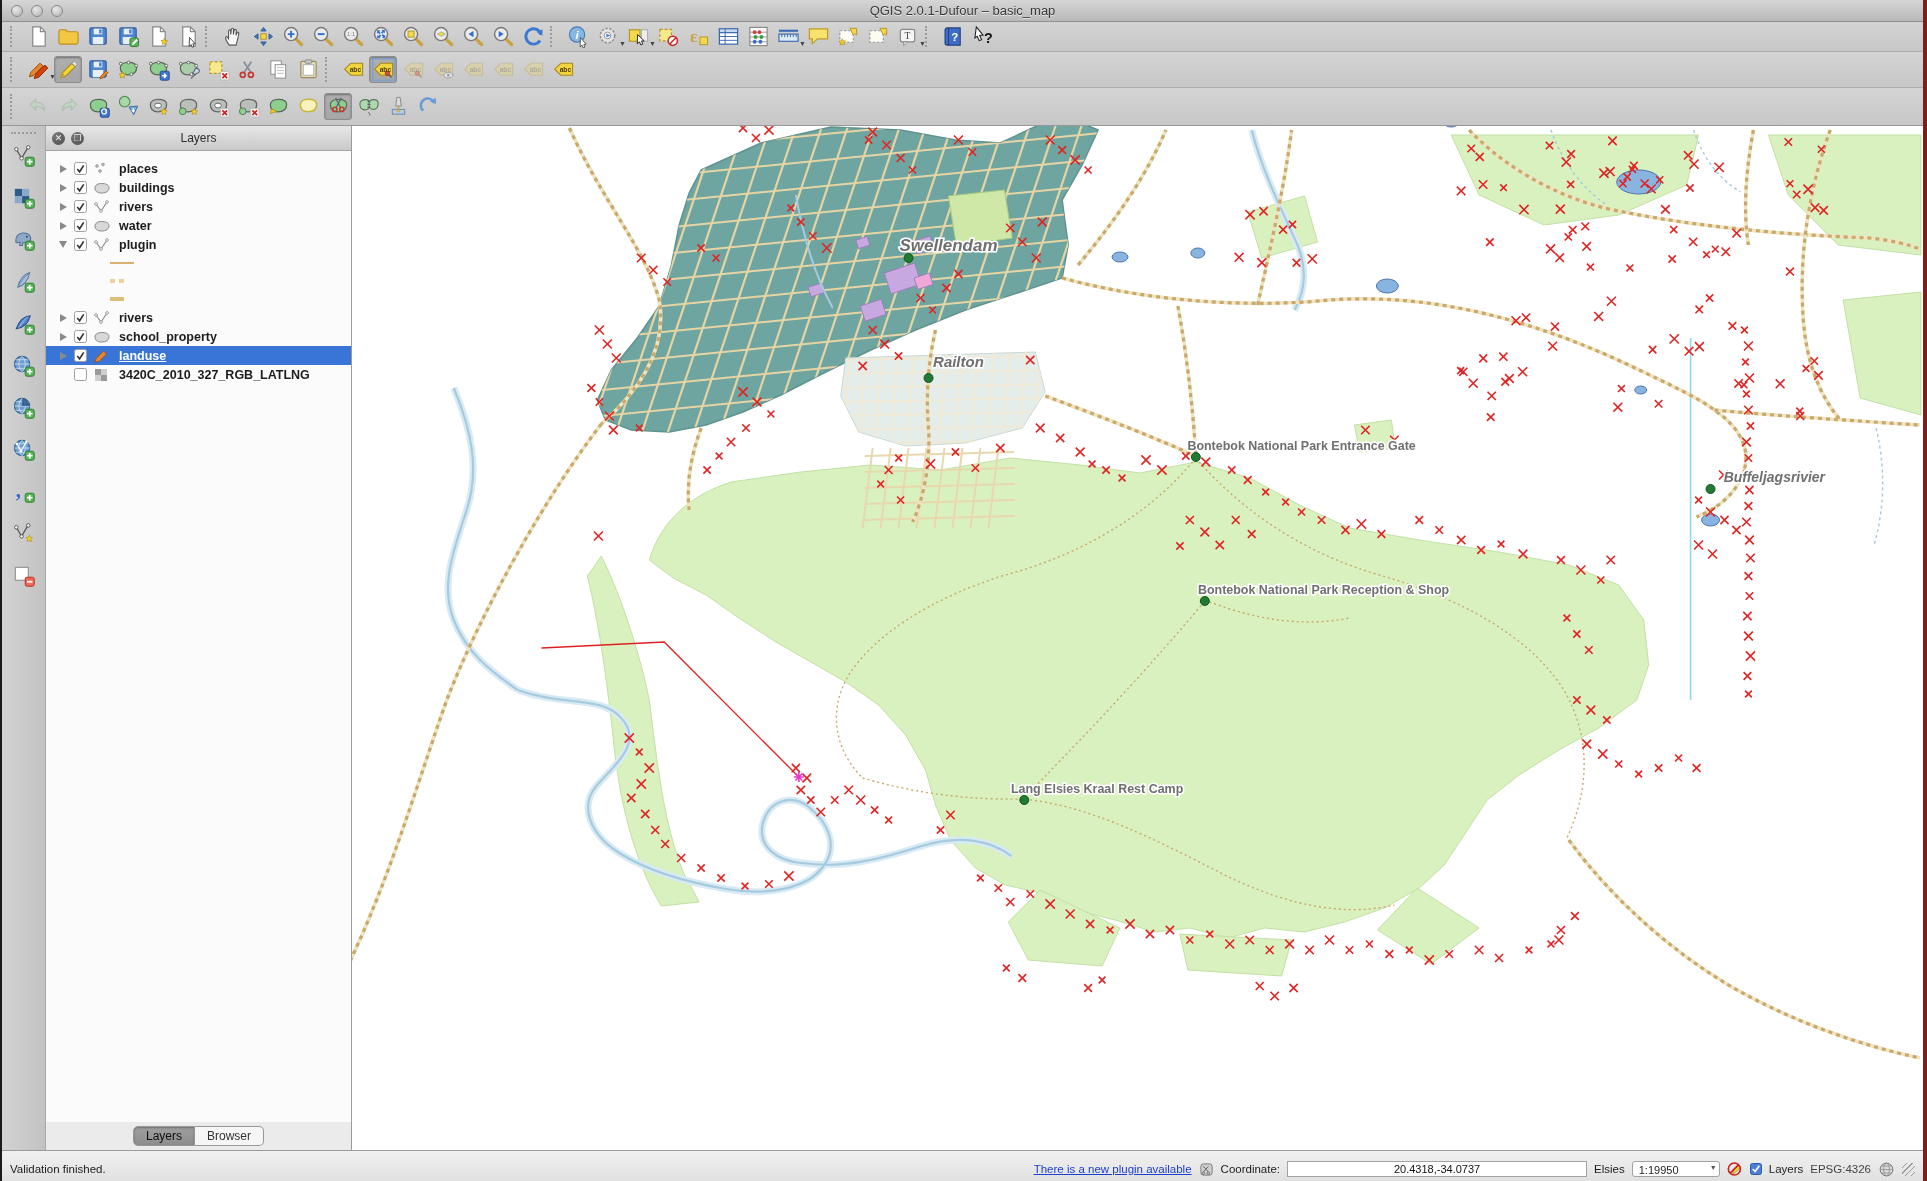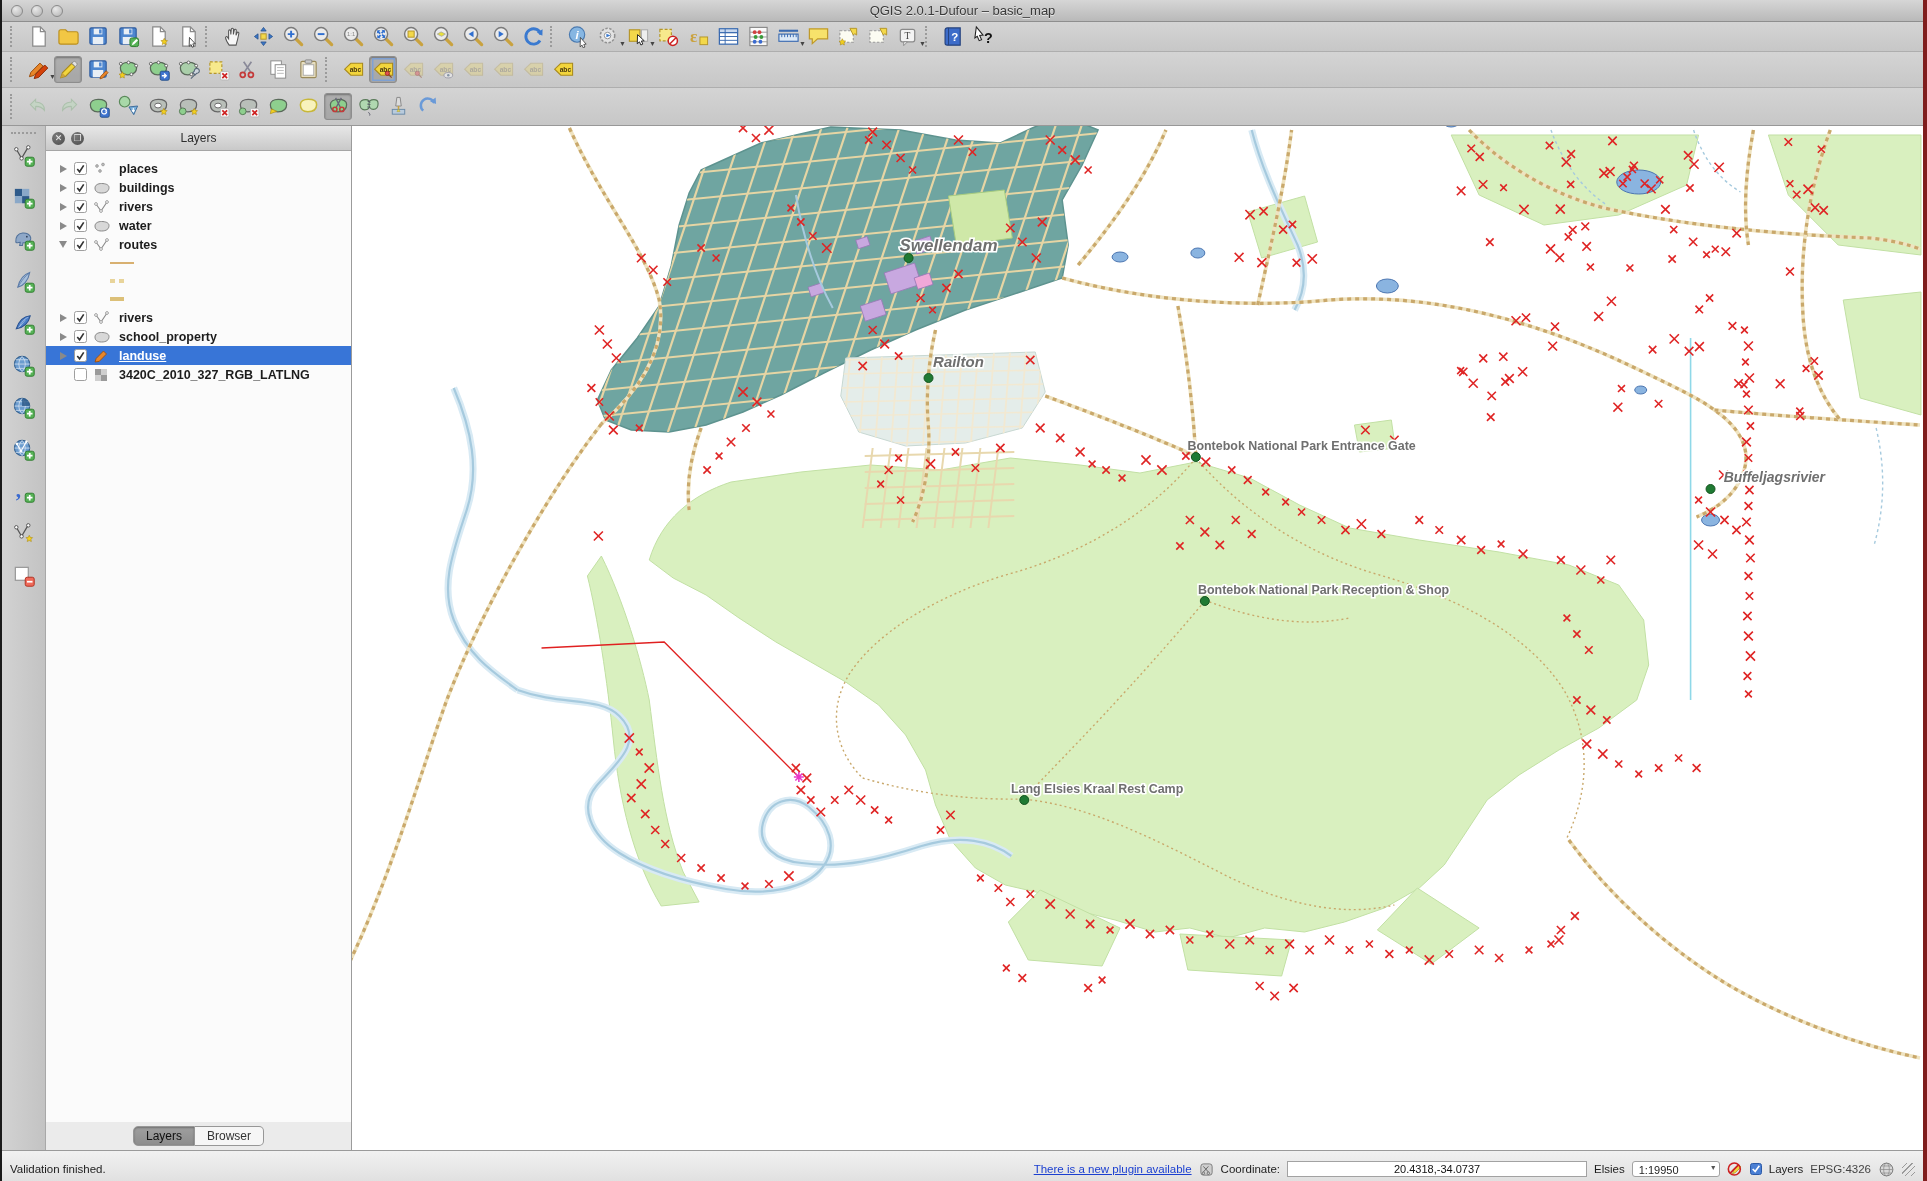--- a/index.html
+++ b/index.html
@@ -767,21 +767,21 @@
               </svg>
             </span>
             <span class="typeicon">
               <svg viewBox="0 0 18 14">
                 <path d="M3 4l5 7 6-9" fill="none" stroke="#8a8a8a" stroke-width="1.1"></path>
                 <circle cx="3" cy="4" r="1.4" fill="#fff" stroke="#8a8a8a" stroke-width=".8"></circle>
                 <circle cx="8" cy="11" r="1.4" fill="#fff" stroke="#8a8a8a" stroke-width=".8"></circle>
                 <circle cx="14" cy="2" r="1.4" fill="#fff" stroke="#8a8a8a" stroke-width=".8"></circle>
               </svg>
             </span>
-            <span class="lbl">routes</span>
+            <span class="lbl">plugin</span>
           </div>
           <div class="tsub">
             <div style="width:24px;height:2.5px;background:#d8b070;"></div>
           </div>
           <div class="tsub">
             <div style="display:flex;gap:4px;">
               <div style="width:5px;height:4px;background:#e8d49a;"></div>
               <div style="width:5px;height:4px;background:#e8d49a;"></div>
             </div>
           </div>

